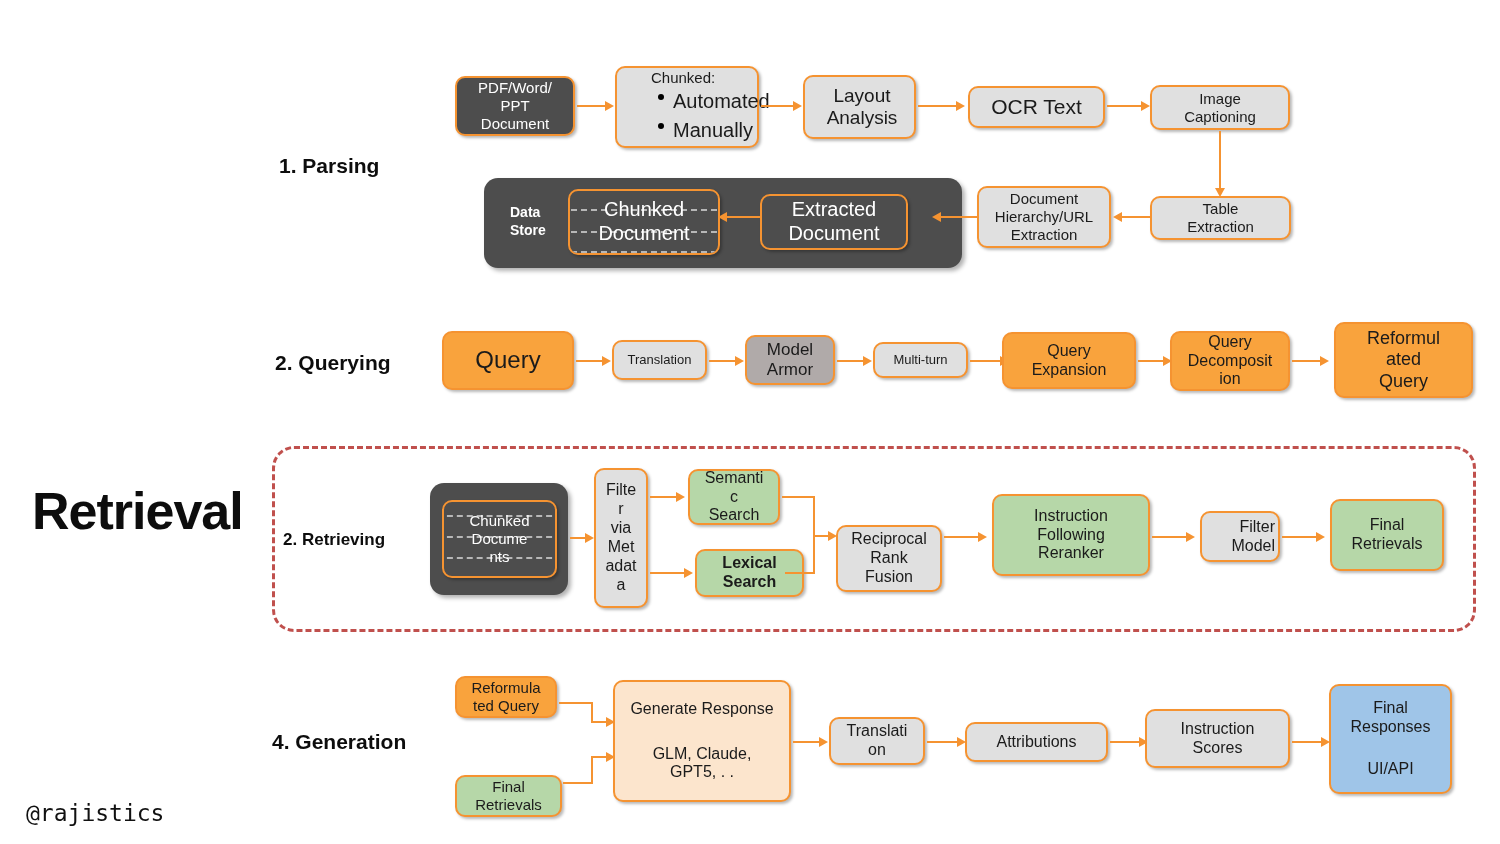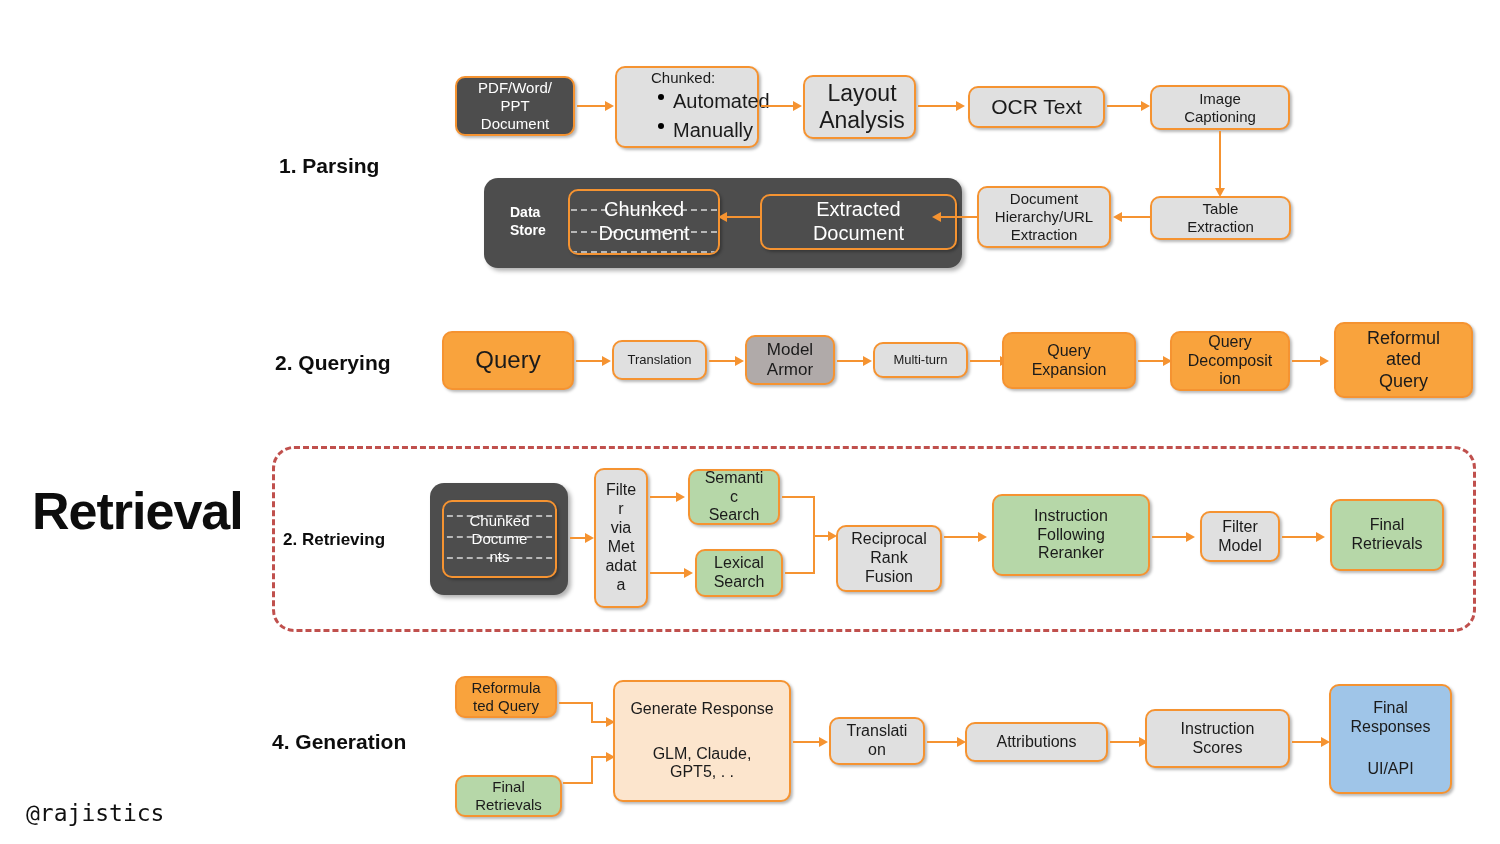--- a/index.html
+++ b/index.html
@@ -86,21 +86,21 @@
     <div class="mtitle">Chunked:</div>
     <ul class="bullets">
       <li>Automated</li>
       <li>Manually</li>
     </ul>
   </div>
 
   <div class="ln lnh" style="left:761px;top:105px;width:36px;"></div>
   <div class="arw arw-r" style="left:793px;top:101px;"></div>
 
-  <div class="node" style="left:803px;top:75px;width:113px;height:64px;font-size:23px;padding-left:8px;">
+  <div class="node" style="left:803px;top:75px;width:113px;height:64px;font-size:19px;padding-left:8px;">
     <span>Layout</span>
     <span>Analysis</span>
   </div>
 
   <div class="ln lnh" style="left:918px;top:105px;width:42px;"></div>
   <div class="arw arw-r" style="left:956px;top:101px;"></div>
 
   <div class="node" style="left:968px;top:86px;width:137px;height:42px;font-size:21px;">
     <span>OCR Text</span>
   </div>
@@ -129,21 +129,21 @@
         <i style="top:40px;"></i>
         <i style="top:60px;"></i>
     </div>
     <span style="position:relative;z-index:2;">Chunked</span>
     <span style="position:relative;z-index:2;">Document</span>
   </div>
 
   <div class="ln lnh" style="left:726px;top:216px;width:34px;"></div>
   <div class="arw arw-l" style="left:718px;top:212px;"></div>
 
-  <div class="node dark" style="left:760px;top:194px;width:197px;height:56px;font-size:20px;align-items:center;">
+  <div class="node dark" style="left:760px;top:194px;width:148px;height:56px;font-size:20px;align-items:center;">
     <span>Extracted</span>
     <span>Document</span>
   </div>
 
   <div class="ln lnh" style="left:938px;top:216px;width:40px;"></div>
   <div class="arw arw-l" style="left:932px;top:212px;"></div>
 
   <div class="node" style="left:977px;top:186px;width:134px;height:62px;font-size:15px;">
     <span>Document</span>
     <span>Hierarchy/URL</span>
@@ -243,21 +243,21 @@
 
   <div class="ln lnh" style="left:650px;top:572px;width:38px;"></div>
   <div class="arw arw-r" style="left:684px;top:568px;"></div>
 
   <div class="node green" style="left:688px;top:469px;width:92px;height:56px;font-size:16px;">
     <span>Semanti</span>
     <span>c</span>
     <span>Search</span>
   </div>
 
-  <div class="node green" style="left:695px;top:549px;width:88px;height:48px;font-size:16px;">
+  <div class="node green" style="left:695px;top:549px;width:109px;height:48px;font-size:16px;font-weight:bold;">
     <span>Lexical</span>
     <span>Search</span>
   </div>
 
   <div class="ln lnh" style="left:782px;top:496px;width:32px;"></div>
   <div class="ln lnh" style="left:785px;top:572px;width:29px;"></div>
   <div class="ln lnv" style="left:813px;top:496px;height:78px;"></div>
   <div class="ln lnh" style="left:813px;top:535px;width:20px;"></div>
   <div class="arw arw-r" style="left:828px;top:531px;"></div>
 
@@ -272,21 +272,21 @@
 
   <div class="node green" style="left:992px;top:494px;width:158px;height:82px;font-size:16px;">
     <span>Instruction</span>
     <span>Following</span>
     <span>Reranker</span>
   </div>
 
   <div class="ln lnh" style="left:1152px;top:536px;width:38px;"></div>
   <div class="arw arw-r" style="left:1186px;top:532px;"></div>
 
-  <div class="node" style="left:1200px;top:511px;width:80px;height:51px;font-size:16px;">
+  <div class="node" style="left:1200px;top:511px;width:80px;height:51px;font-size:16px;align-items:flex-end;">
     <span>Filter</span>
     <span>Model</span>
   </div>
 
   <div class="ln lnh" style="left:1282px;top:536px;width:38px;"></div>
   <div class="arw arw-r" style="left:1316px;top:532px;"></div>
 
   <div class="node green" style="left:1330px;top:499px;width:114px;height:72px;font-size:16px;">
     <span>Final</span>
     <span>Retrievals</span>

